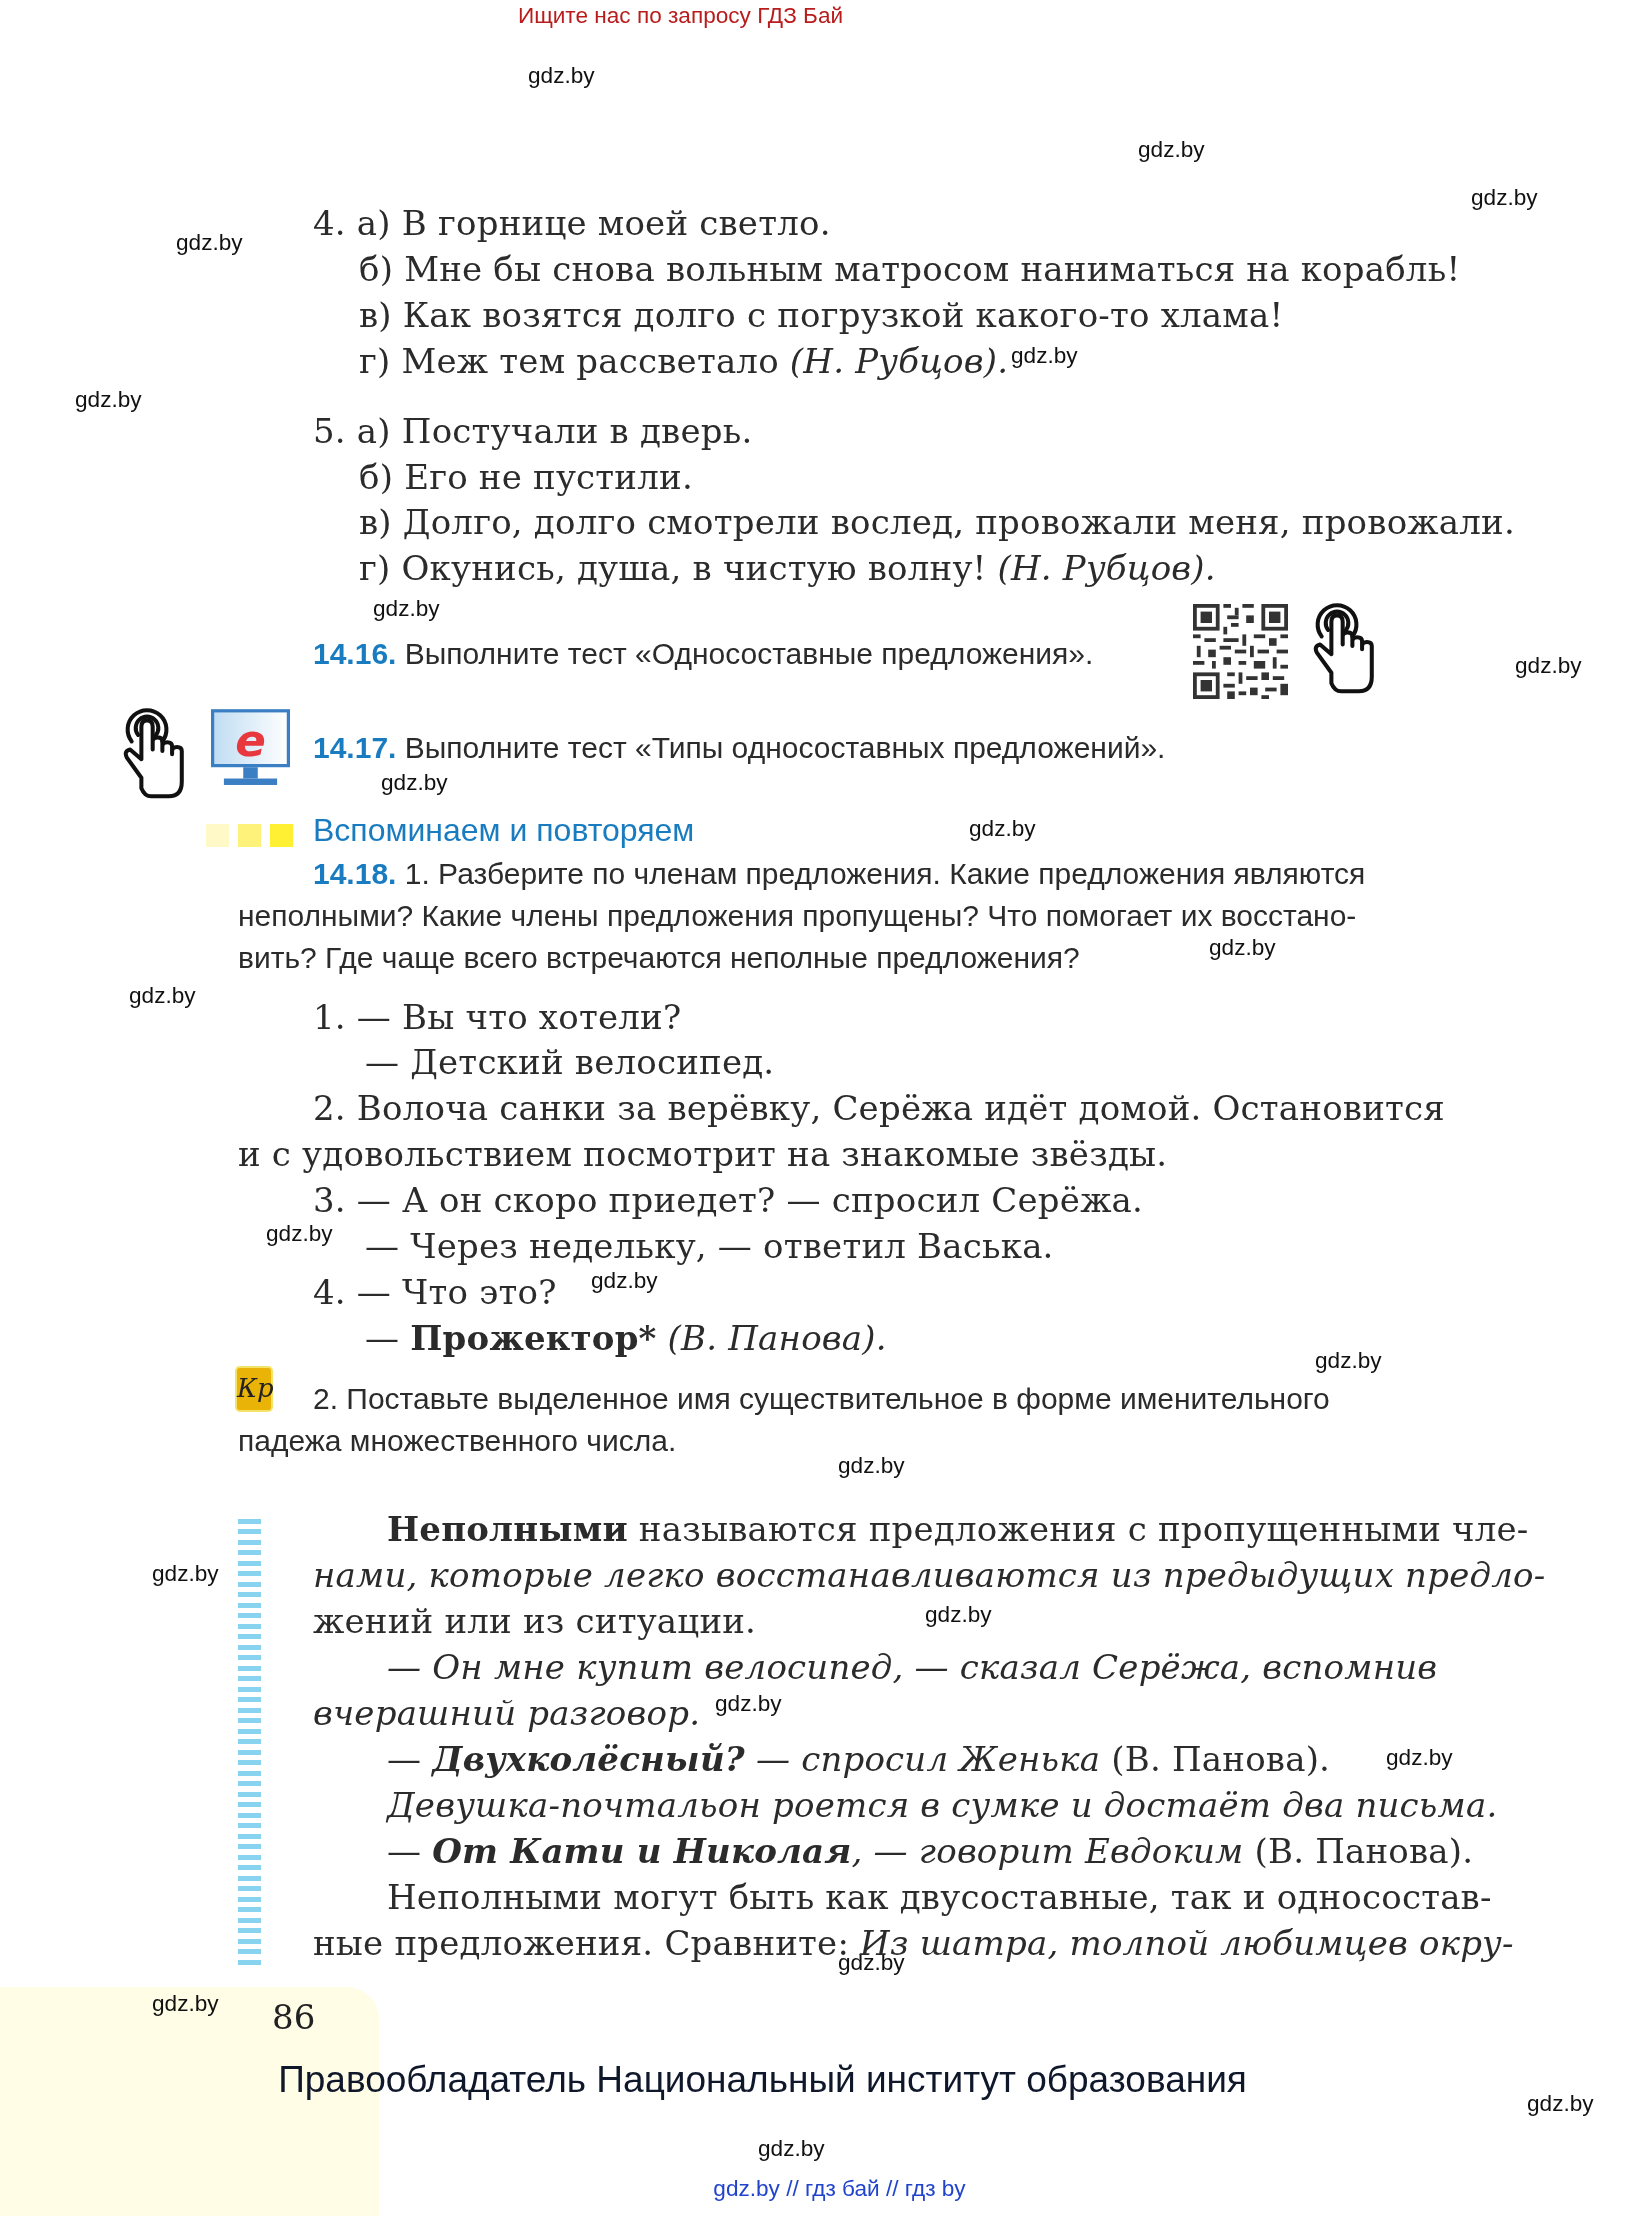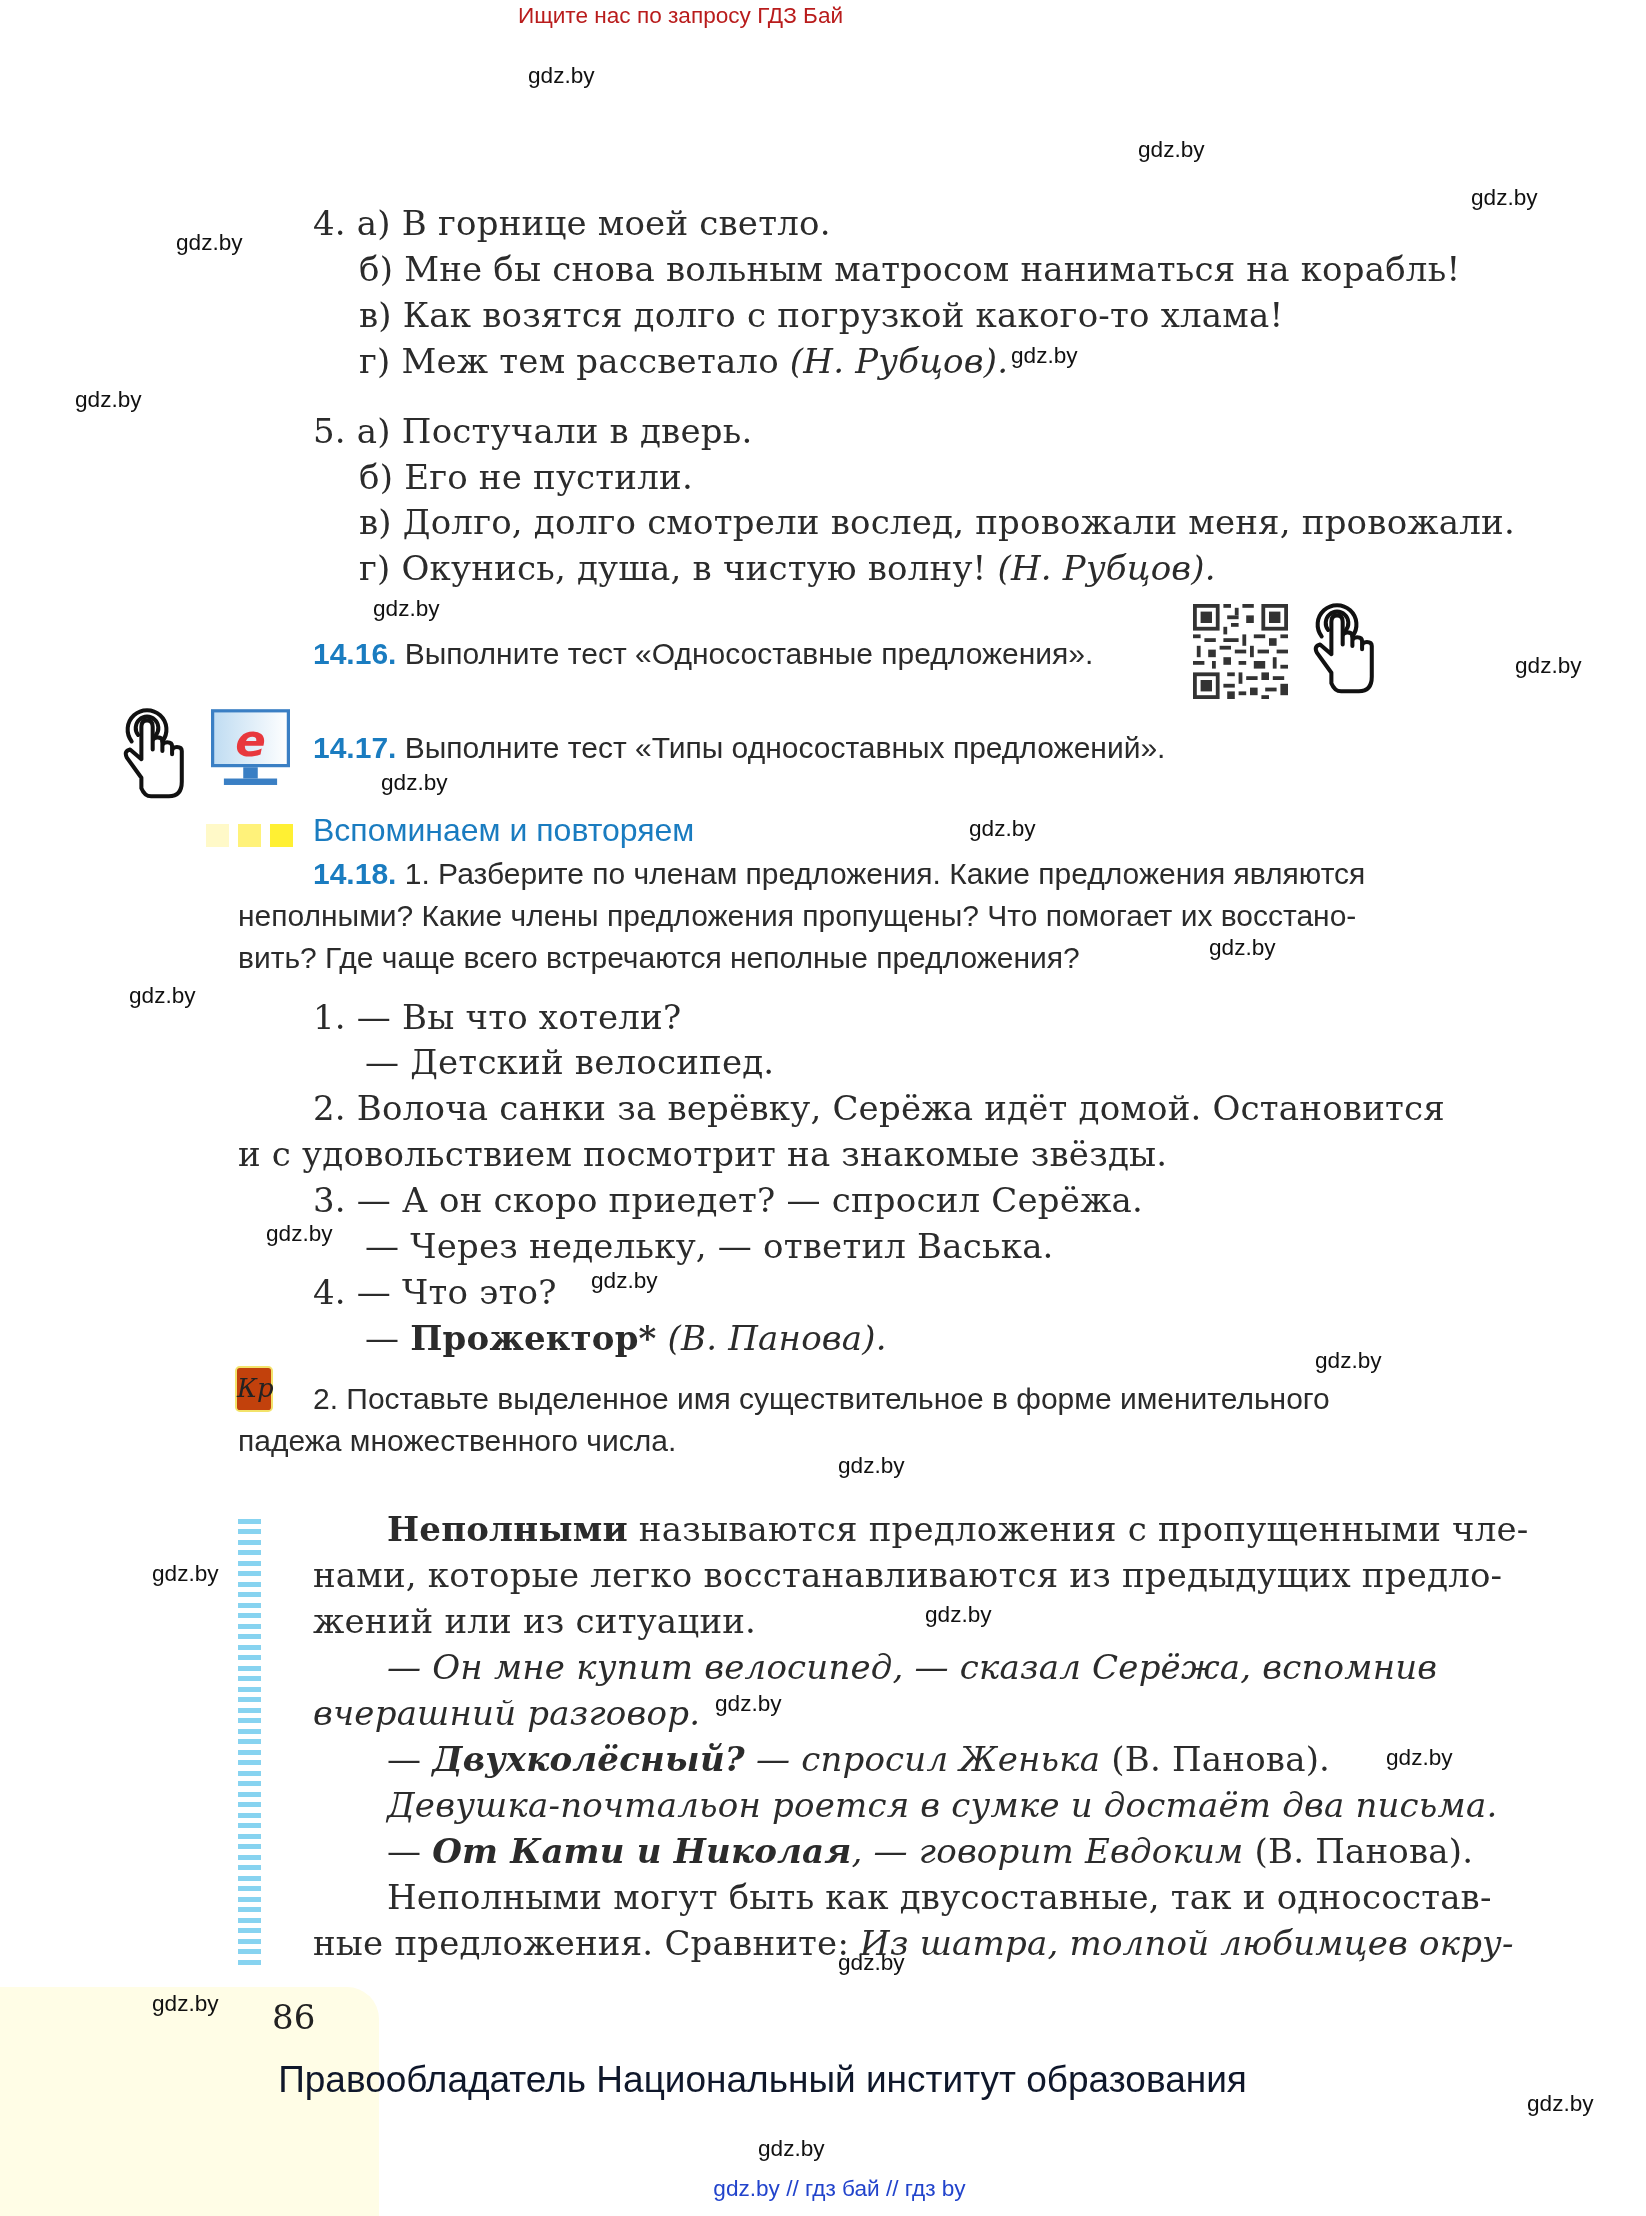--- a/index.html
+++ b/index.html
@@ -15,21 +15,21 @@
   .num { color:#1a7cc0; font-weight:bold; }
   .task { position:absolute; font-size:30px; line-height:42px; white-space:nowrap; }
   .section-title { position:absolute; font-family:"Liberation Sans",sans-serif; font-size:32px; color:#1a7cc0; }
   .sq { position:absolute; width:22.6px; height:22.6px; }
   .rule-bars { position:absolute; left:238px; top:1519px; width:22.6px; height:451px;
     background: repeating-linear-gradient(to bottom, #87d3f0 0px, #87d3f0 4.8px, transparent 4.8px, transparent 10.5px); }
   .page-corner { position:absolute; left:0; top:1987px; width:379px; height:230px; background:#fffde6; border-top-right-radius:32px; }
   .page-num { position:absolute; left:240px; top:1997px; font-family:"DejaVu Serif",serif; font-size:34px; color:#222;margin-left:32px; }
   .copyright { position:absolute; top:2059px; left:16px; width:1493px; text-align:center; font-family:"Liberation Sans",sans-serif; font-size:37px; color:#0f172a; }
   .footer-links { position:absolute; top:2176px; left:0; width:1647px; text-align:center; font-family:"Liberation Sans",sans-serif; font-size:22.6px; color:#2244cc;padding-left:16px; }
-  .kr-box { position:absolute; left:235px; top:1366px; width:34px; height:42px; background:#c2410c; border:2.4px solid #f3e36a; border-radius:4.8px;
+  .kr-box { position:absolute; left:235px; top:1366px; width:34px; height:42px; background:#eab308; border:2.4px solid #f3e36a; border-radius:4.8px;
     font-family:"DejaVu Serif",serif; font-style:italic; font-size:26px; color:#222; text-align:center; line-height:40px; }
   .qr { position:absolute; left:1193px; top:604px; width:95px; height:95px; }
 </style>
 </head>
 <body>
 
 <div class="top-banner">Ищите нас по запросу ГДЗ Бай</div>
 
 <div class="wm" style="left:528px;top:63px;">gdz.by</div>
 <div class="wm" style="left:1138px;top:137px;">gdz.by</div>
@@ -166,21 +166,21 @@
 <div class="line serif" style="left:365px;top:1224px;">— Через недельку, — ответил Васька.</div>
 <div class="line serif" style="left:313px;top:1270px;">4. — Что это?</div>
 <div class="line serif" style="left:365px;top:1316px;"><span>—</span> <span class="b">Прожектор*</span> <span class="it">(В. Панова).</span></div>
 
 <div class="kr-box">Кр</div>
 <div class="task sans" style="left:313px;top:1378px;">2. Поставьте выделенное имя существительное в форме именительного</div>
 <div class="task sans" style="left:238px;top:1420px;">падежа множественного числа.</div>
 
 <div class="rule-bars"></div>
 <div class="line serif" style="left:387px;top:1507px;"><span class="b">Неполными</span> <span>называются предложения с пропущенными чле-</span></div>
-<div class="line serif" style="left:313px;top:1553px;">нами, которые легко восстанавливаются из предыдущих предло-</div>
+<div class="line serif" style="left:313px;top:1553px;font-style:italic;">нами, которые легко восстанавливаются из предыдущих предло-</div>
 <div class="line serif" style="left:313px;top:1599px;">жений или из ситуации.</div>
 <div class="line serif it" style="left:387px;top:1645px;">— Он мне купит велосипед, — сказал Серёжа, вспомнив</div>
 <div class="line serif it" style="left:313px;top:1691px;">вчерашний разговор.</div>
 <div class="line serif" style="left:387px;top:1737px;"><span>— </span><span class="b it">Двухколёсный?</span><span class="it"> — спросил Женька</span><span> (В. Панова).</span></div>
 <div class="line serif it" style="left:387px;top:1783px;">Девушка-почтальон роется в сумке и достаёт два письма.</div>
 <div class="line serif" style="left:387px;top:1829px;"><span>— </span><span class="b it">От Кати и Николая</span><span class="it">, — говорит Евдоким</span><span> (В. Панова).</span></div>
 <div class="line serif" style="left:387px;top:1875px;">Неполными могут быть как двусоставные, так и односостав-</div>
 <div class="line serif" style="left:313px;top:1921px;"><span>ные предложения. Сравните: </span><span class="it">Из шатра, толпой любимцев окру-</span></div>
 
 <div class="page-corner"></div>

